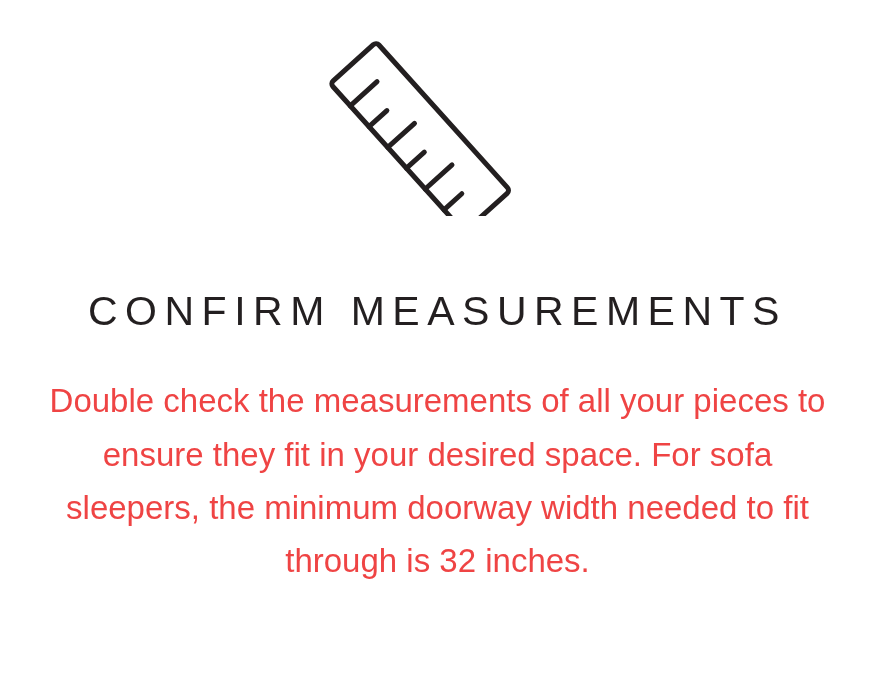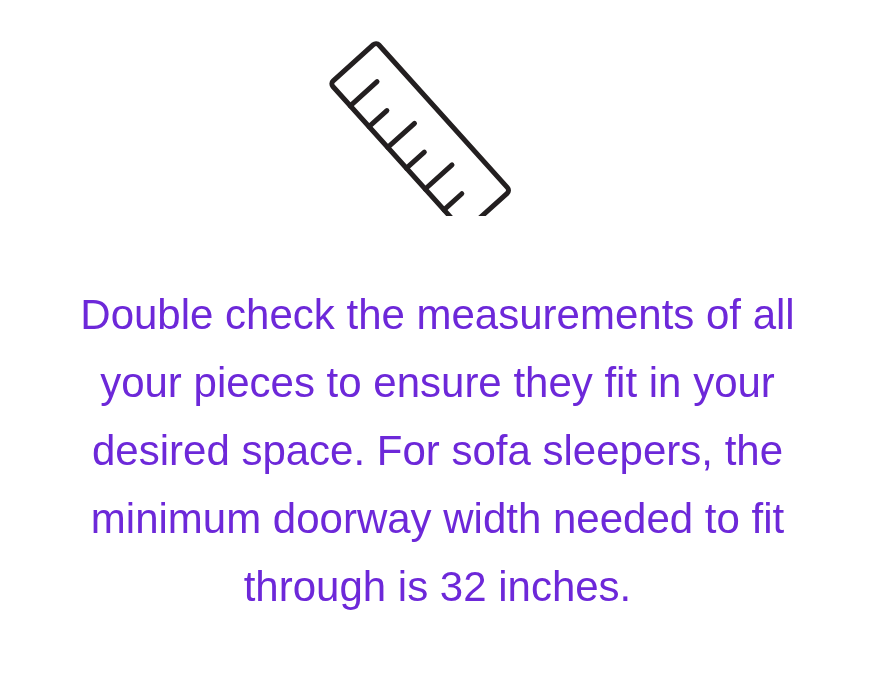--- a/index.html
+++ b/index.html
@@ -41,24 +41,24 @@
     letter-spacing: 7.5px;
     text-align: center;
     color: #231f20;
     text-transform: uppercase;
     line-height: 1.1;
     white-space: nowrap;
   }
   .body-text {
     margin: 40px 0 0 0;
     width: 790px;
-    font-size: 42px;
+    font-size: 33px;
     line-height: 1.62;
     text-align: center;
-    color: #6d28d9;
+    color: #ef4444;
     font-weight: 400;
   }
 </style>
 </head>
 <body>
 
 <div class="card">
 
   <div class="icon-wrap">
     <svg width="230" height="190" viewBox="0 0 230 190" fill="none">
@@ -67,16 +67,17 @@
         <line x1="60" y1="25" x2="96" y2="25"></line>
         <line x1="60" y1="53" x2="84" y2="53"></line>
         <line x1="60" y1="81" x2="96" y2="81"></line>
         <line x1="60" y1="109" x2="84" y2="109"></line>
         <line x1="60" y1="137" x2="96" y2="137"></line>
         <line x1="60" y1="165" x2="84" y2="165"></line>
       </g>
     </svg>
   </div>
 
+  <h1 class="headline">CONFIRM MEASUREMENTS</h1>
 
   <p class="body-text">Double check the measurements of all your pieces to ensure they fit in your desired space. For sofa sleepers, the minimum doorway width needed to fit through is 32 inches.</p>
 
 </div>
 
 </body></html>

